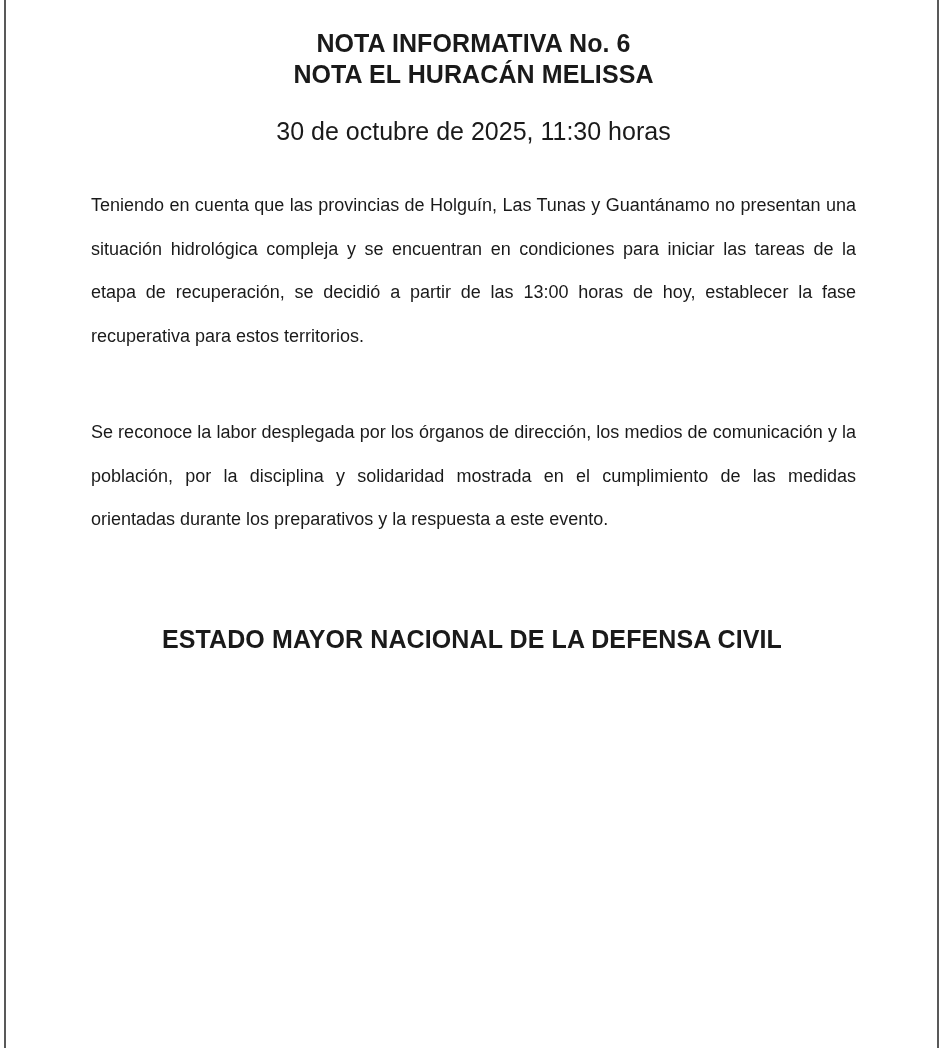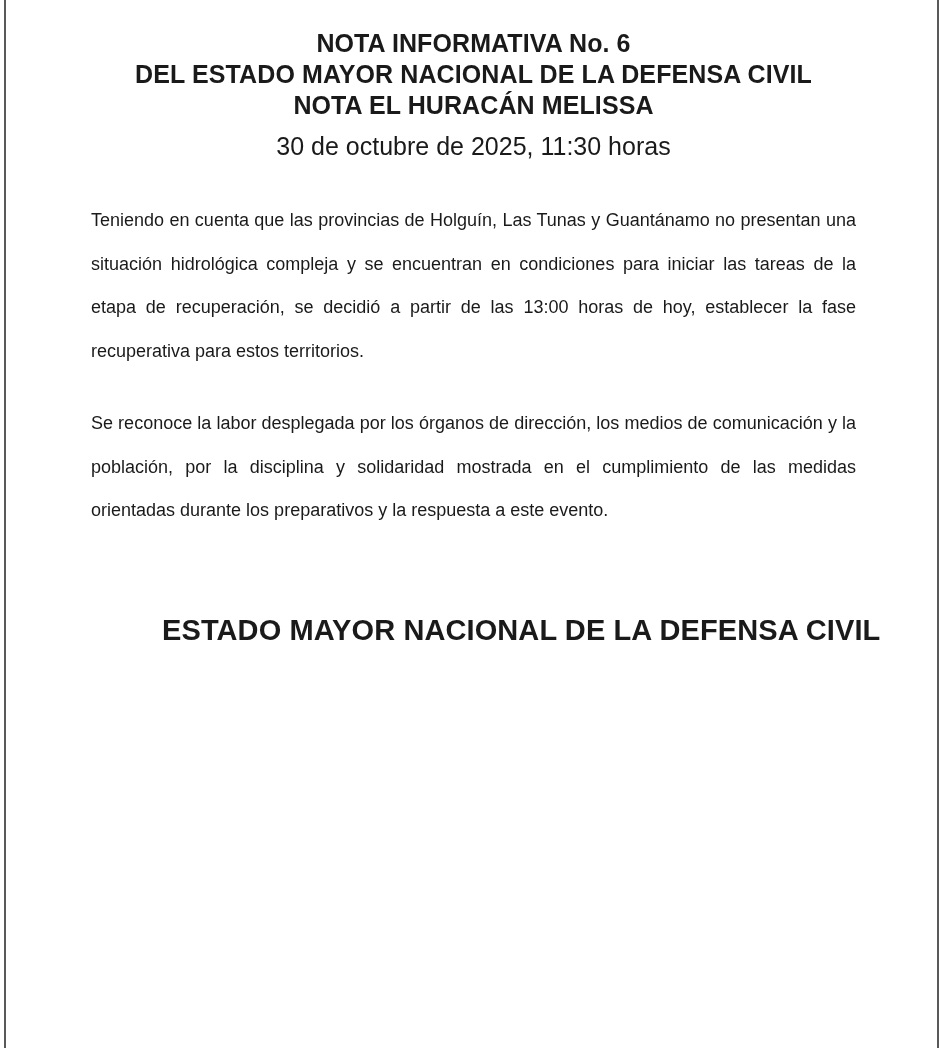--- a/index.html
+++ b/index.html
@@ -46,61 +46,60 @@
     font-size: 25px;
     font-weight: bold;
     line-height: 31px;
     letter-spacing: 0.1px;
     white-space: nowrap;
   }
   .date-line {
     font-size: 25px;
     font-weight: normal;
     line-height: 31px;
-    margin-top: 10px;
+    margin-top: 26px;
     white-space: nowrap;
   }
 
   .body-block {
     margin-top: 37px;
   }
   .para {
     font-size: 18px;
     line-height: 43.5px;
     text-align: justify;
     text-justify: inter-word;
     margin: 0;
   }
   .para + .para {
-    margin-top: 29px;
+    margin-top: 53px;
   }
 
   .signature {
     margin-top: 82px;
     margin-left: 71px;
-    font-size: 29px;
+    font-size: 25px;
     font-weight: bold;
     line-height: 31px;
     letter-spacing: 0.1px;
     white-space: nowrap;
   }
 </style>
 </head>
 <body>
 
 <div class="page">
 
   <div class="edge-rule left"></div>
   <div class="edge-rule right"></div>
 
   <div class="content">
 
     <div class="doc-header">
       <div class="title-line">NOTA INFORMATIVA No. 6</div>
-      <div class="title-line">DEL ESTADO MAYOR NACIONAL DE LA DEFENSA CIVIL</div>
       <div class="title-line">NOTA EL HURACÁN MELISSA</div>
       <div class="date-line">30 de octubre de 2025, 11:30 horas</div>
     </div>
 
     <div class="body-block">
       <p class="para">Teniendo en cuenta que las provincias de Holguín, Las Tunas y Guantánamo no presentan una situación hidrológica compleja y se encuentran en condiciones para iniciar las tareas de la etapa de recuperación, se decidió a partir de las 13:00 horas de hoy, establecer la fase recuperativa para estos territorios.</p>
       <p class="para">Se reconoce la labor desplegada por los órganos de dirección, los medios de comunicación y la población, por la disciplina y solidaridad mostrada en el cumplimiento de las medidas orientadas durante los preparativos y la respuesta a este evento.</p>
     </div>
 
     <div class="signature">ESTADO MAYOR NACIONAL DE LA DEFENSA CIVIL</div>

